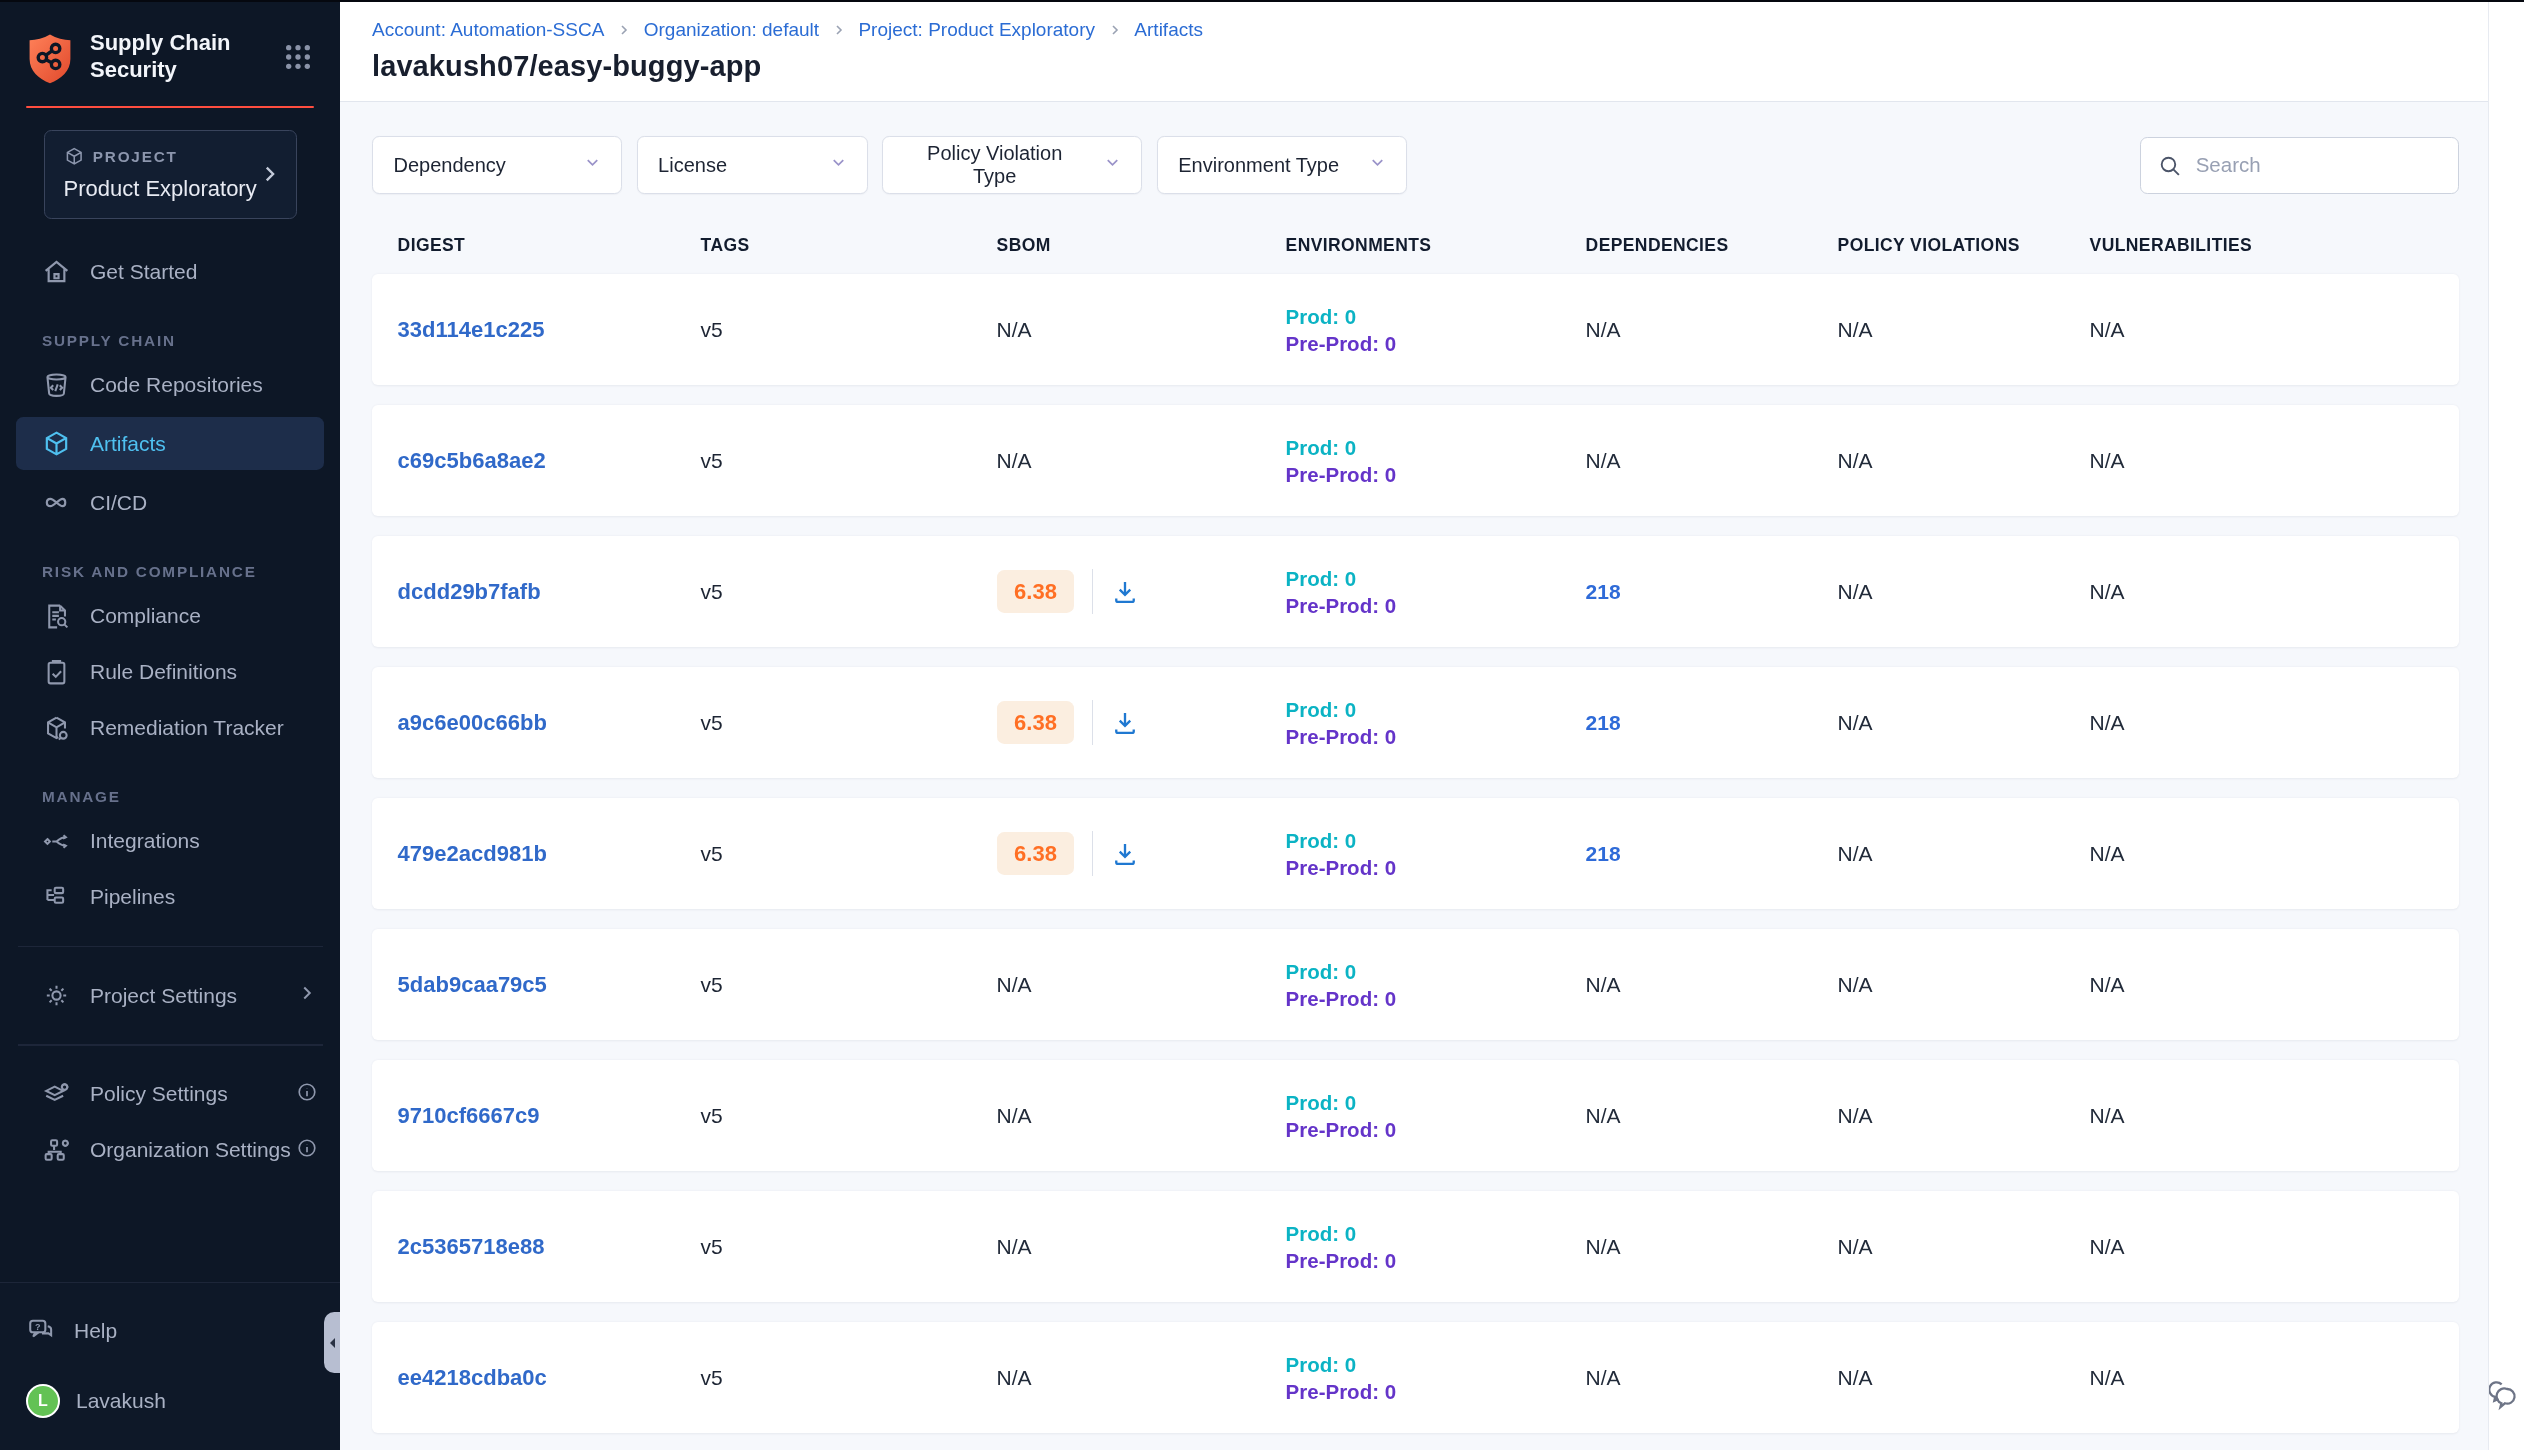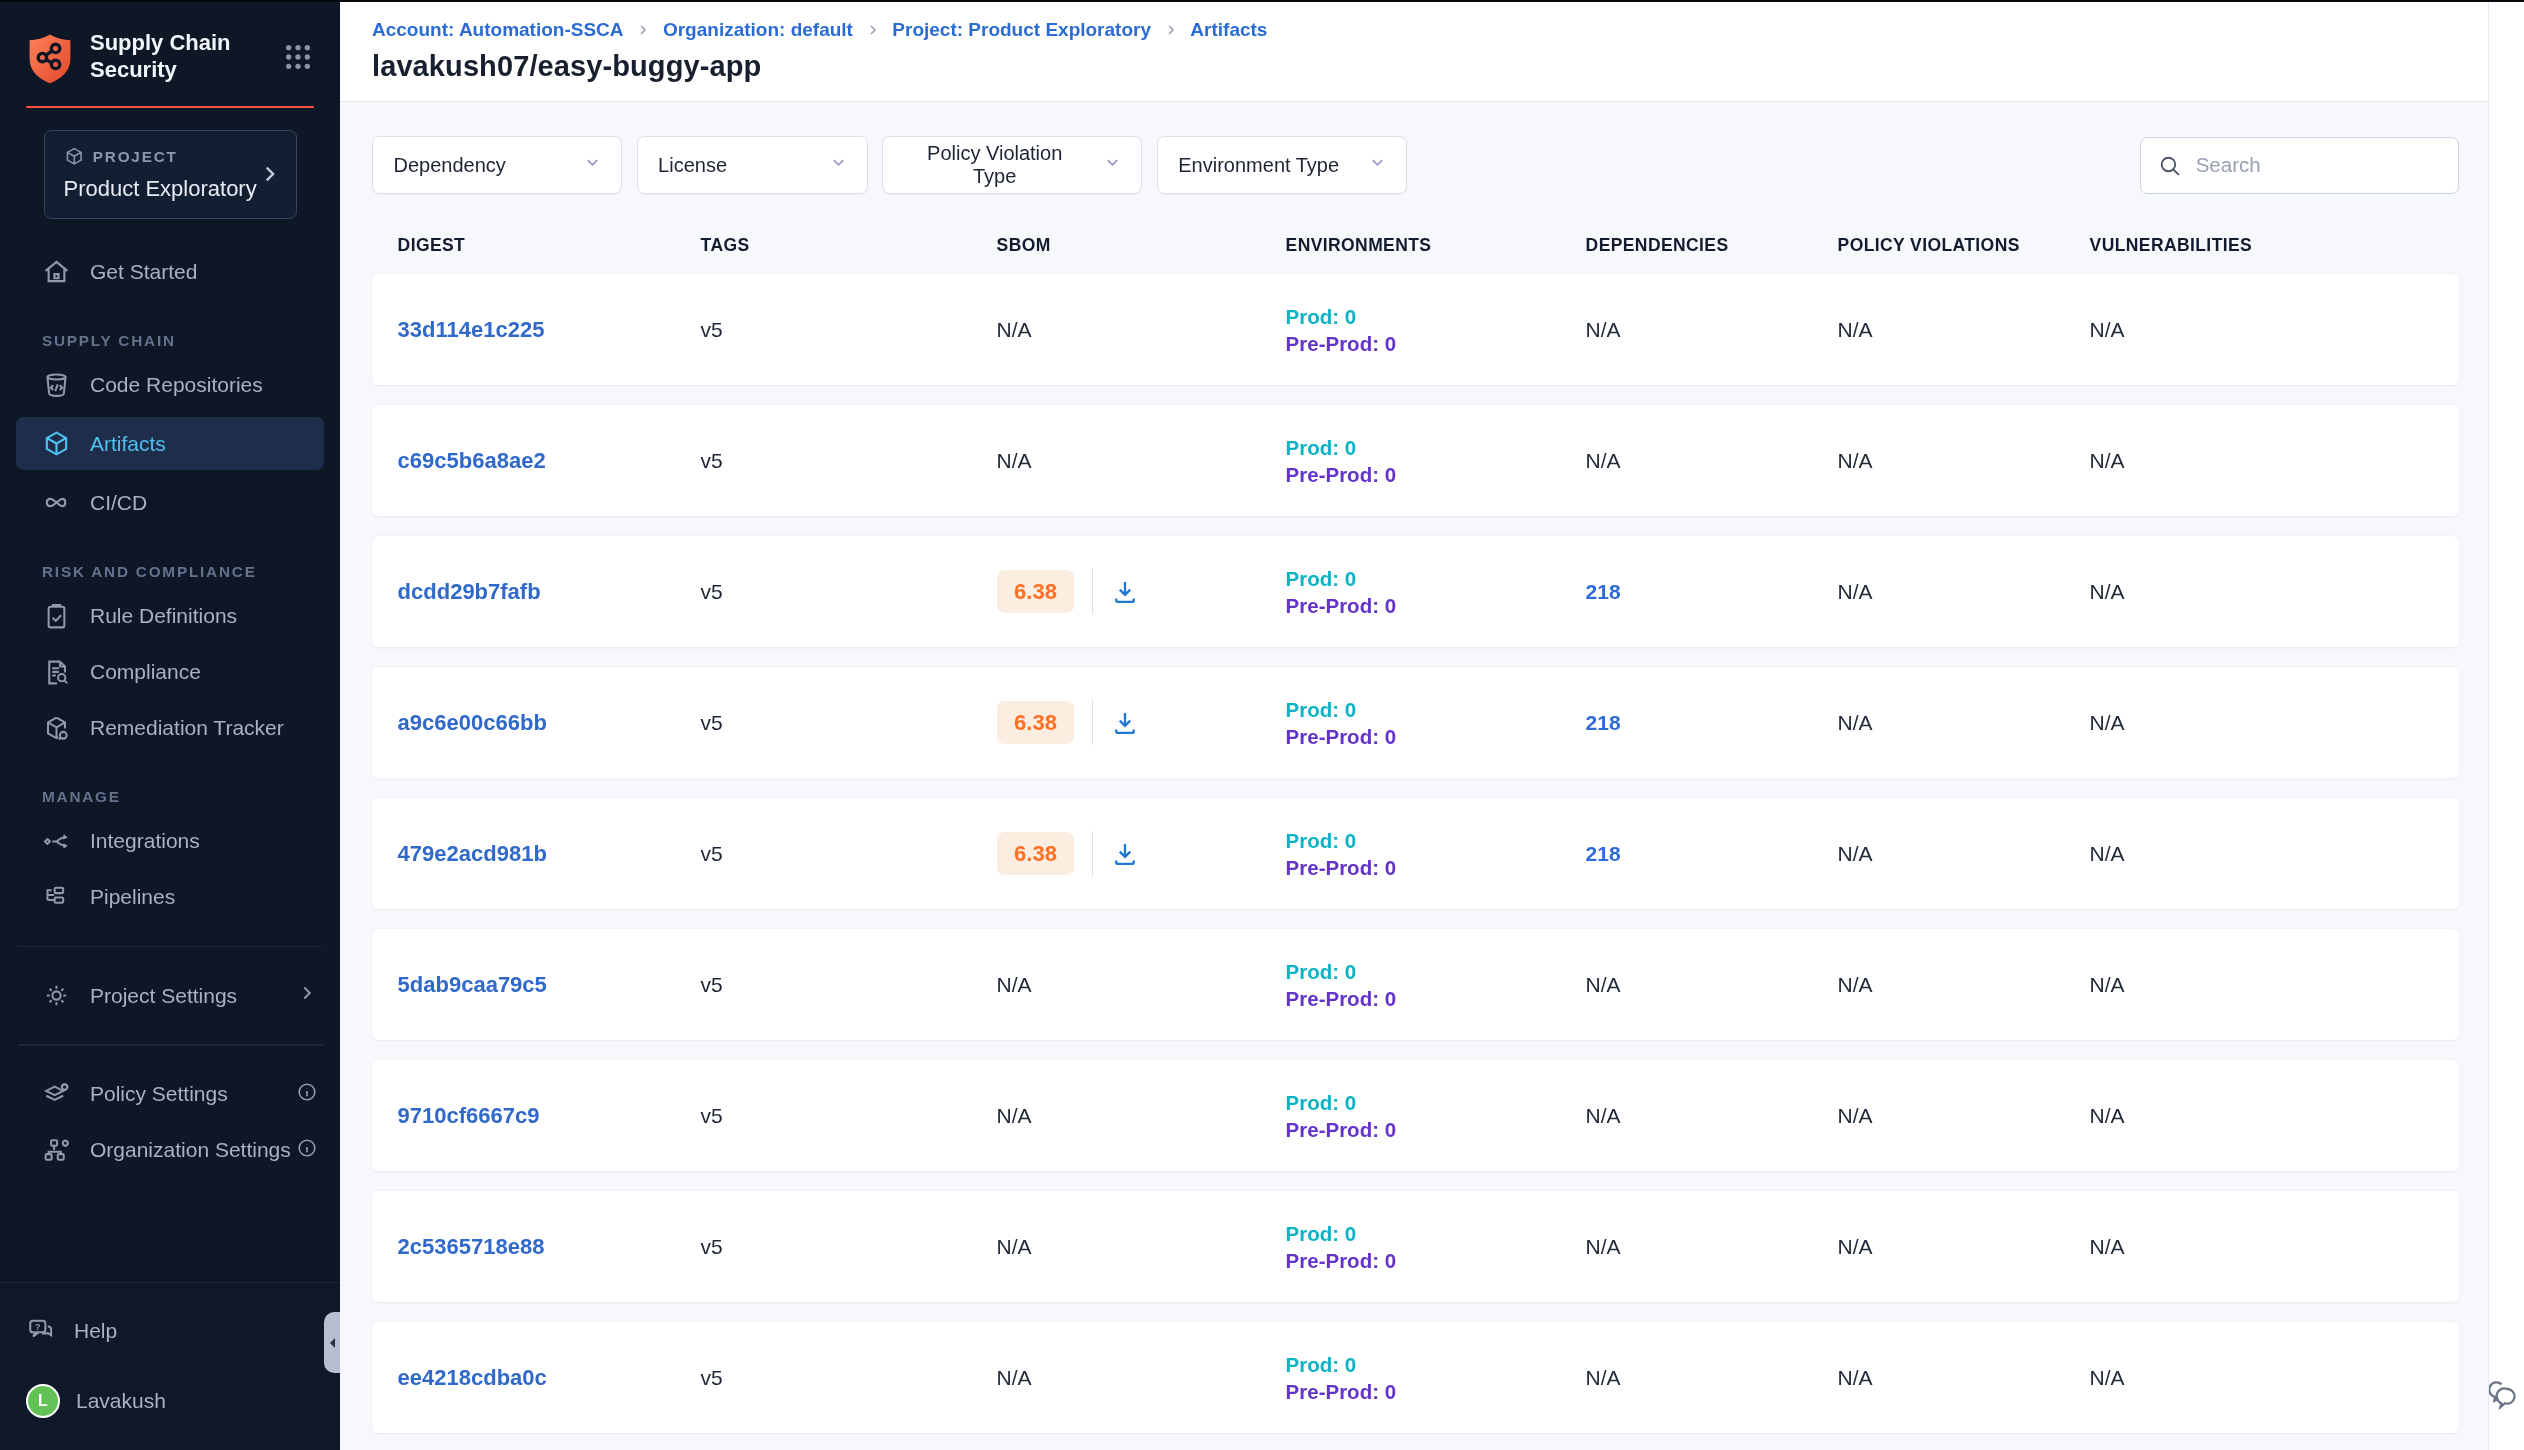--- a/index.html
+++ b/index.html
@@ -73,21 +73,21 @@
     display:flex; align-items:center; justify-content:center;
   }
   .collapse-handle::after { content:""; width:0; height:0; border:5.8px solid transparent; border-right-color:#2a3244; margin-left:-4.4px; }
 
   
   .main { position:absolute; left:340px; top:0; width:2148px; height:1451px; background:#f6f8fc; }
   .main-header {
     background:#ffffff; height:102px; border-bottom:1.5px solid #e2e6ee; padding:19px 0 0 32px;
   }
   .breadcrumbs { display:flex; align-items:center; gap:11.7px; font-size:19px; }
-  .crumb { color:#2b6cd4; text-decoration:none; cursor:pointer;font-weight:bold; }
+  .crumb { color:#2b6cd4; text-decoration:none; cursor:pointer; }
   .crumb-sep { color:#9aa2b3; display:flex; }
   .crumb-sep svg { width:16px; height:16px; }
   .page-title { margin-top:8.8px; font-size:29px; font-weight:bold; color:#181f2e; letter-spacing:0.1px; }
 
   .content { padding:34px 29px 0 32px; }
 
   .filters-row { display:flex; align-items:center; gap:14.6px; }
   .filter-btn {
     height:58px; background:#fff; border:1.5px solid #dbdfe9; border-radius:7.3px;
     display:flex; align-items:center; justify-content:space-between;
@@ -258,32 +258,32 @@
       <div class="nav-item">
         <svg class="ic" viewBox="0 0 24 24" fill="none" stroke="currentColor" stroke-width="1.8">
           <path d="M7 9c-4 0-4 6 0 6 3 0 7-6 10-6s3 6 0 6c-3 0-7-6-10-6z"></path>
         </svg>
         <span>CI/CD</span>
       </div>
 
       <div class="section-label">RISK AND COMPLIANCE</div>
       <div class="nav-item">
         <svg class="ic" viewBox="0 0 24 24" fill="none" stroke="currentColor" stroke-width="1.7">
-          <rect x="5.5" y="4" width="13" height="17" rx="1.5"></rect>
-            <path d="M9 4V2.5h6V4 M8.8 13l2.6 2.6 4.4-4.6"></path>
-        </svg>
-        <span>Rule Definitions</span>
-      </div>
-      <div class="nav-item">
-        <svg class="ic" viewBox="0 0 24 24" fill="none" stroke="currentColor" stroke-width="1.7">
           <path d="M15 3H6v18h6.5 M15 3l4 4v5 M15 3v4h4 M8.5 8.5H14 M8.5 11.5H14 M8.5 14.5h3"></path>
           <circle cx="16.3" cy="16.3" r="3"></circle>
             <path d="M18.5 18.5L21 21"></path>
         </svg>
         <span>Compliance</span>
+      </div>
+      <div class="nav-item">
+        <svg class="ic" viewBox="0 0 24 24" fill="none" stroke="currentColor" stroke-width="1.7">
+          <rect x="5.5" y="4" width="13" height="17" rx="1.5"></rect>
+            <path d="M9 4V2.5h6V4 M8.8 13l2.6 2.6 4.4-4.6"></path>
+        </svg>
+        <span>Rule Definitions</span>
       </div>
       <div class="nav-item">
         <svg class="ic" viewBox="0 0 24 24" fill="none" stroke="currentColor" stroke-width="1.7">
           <path d="M12 3l7 4v5 M12 3L5 7v9l7 4 1.5-.8 M5 7l7 4 7-4 M12 11v9"></path>
           <circle cx="17.6" cy="17.6" r="2.8"></circle>
             <path d="M15.8 19.4L14 21.2"></path>
         </svg>
         <span>Remediation Tracker</span>
       </div>
 

